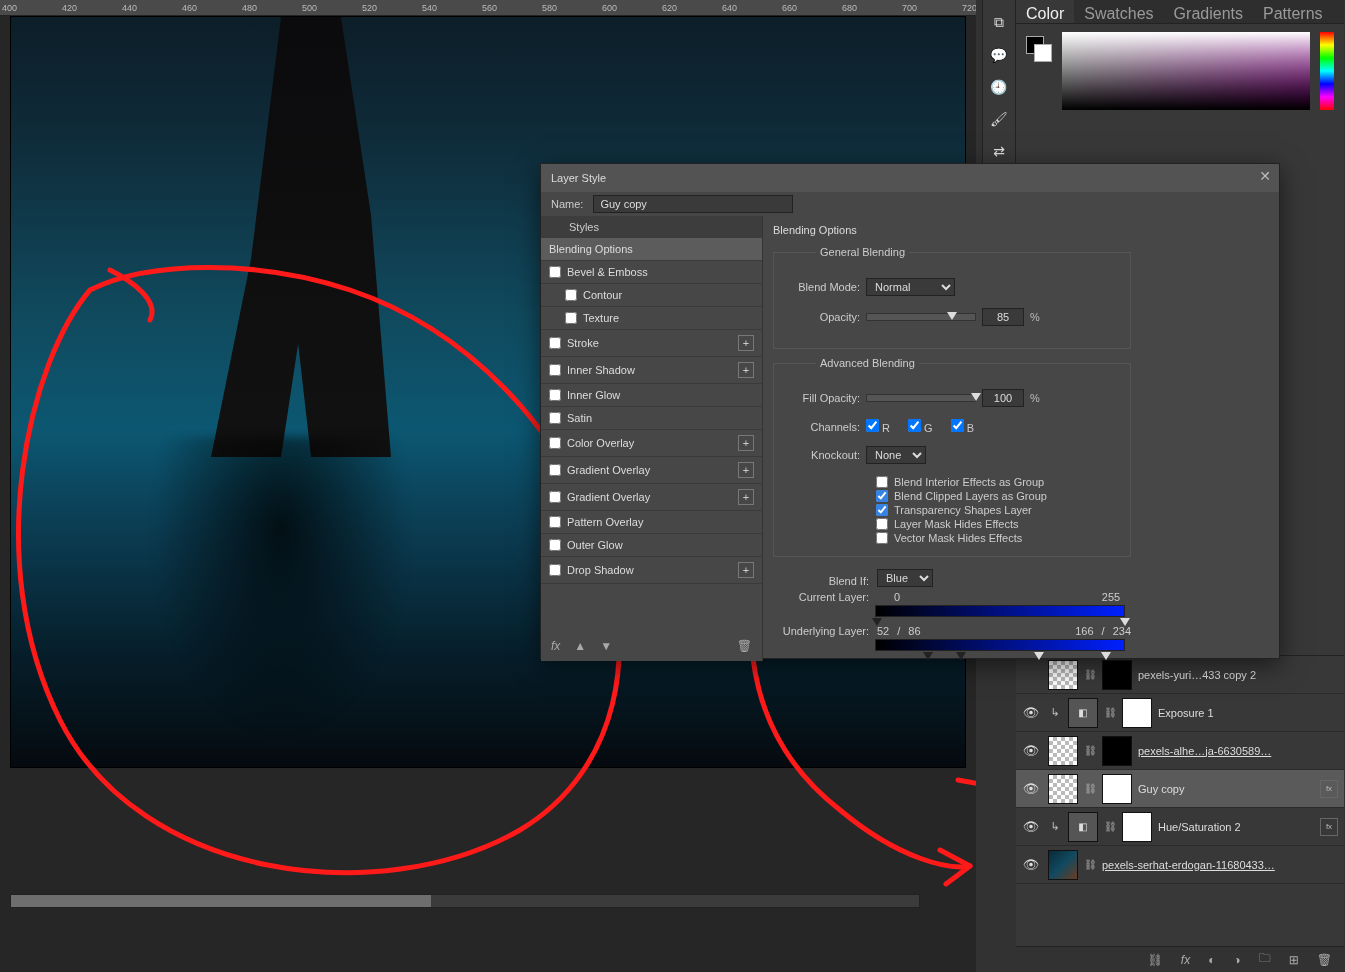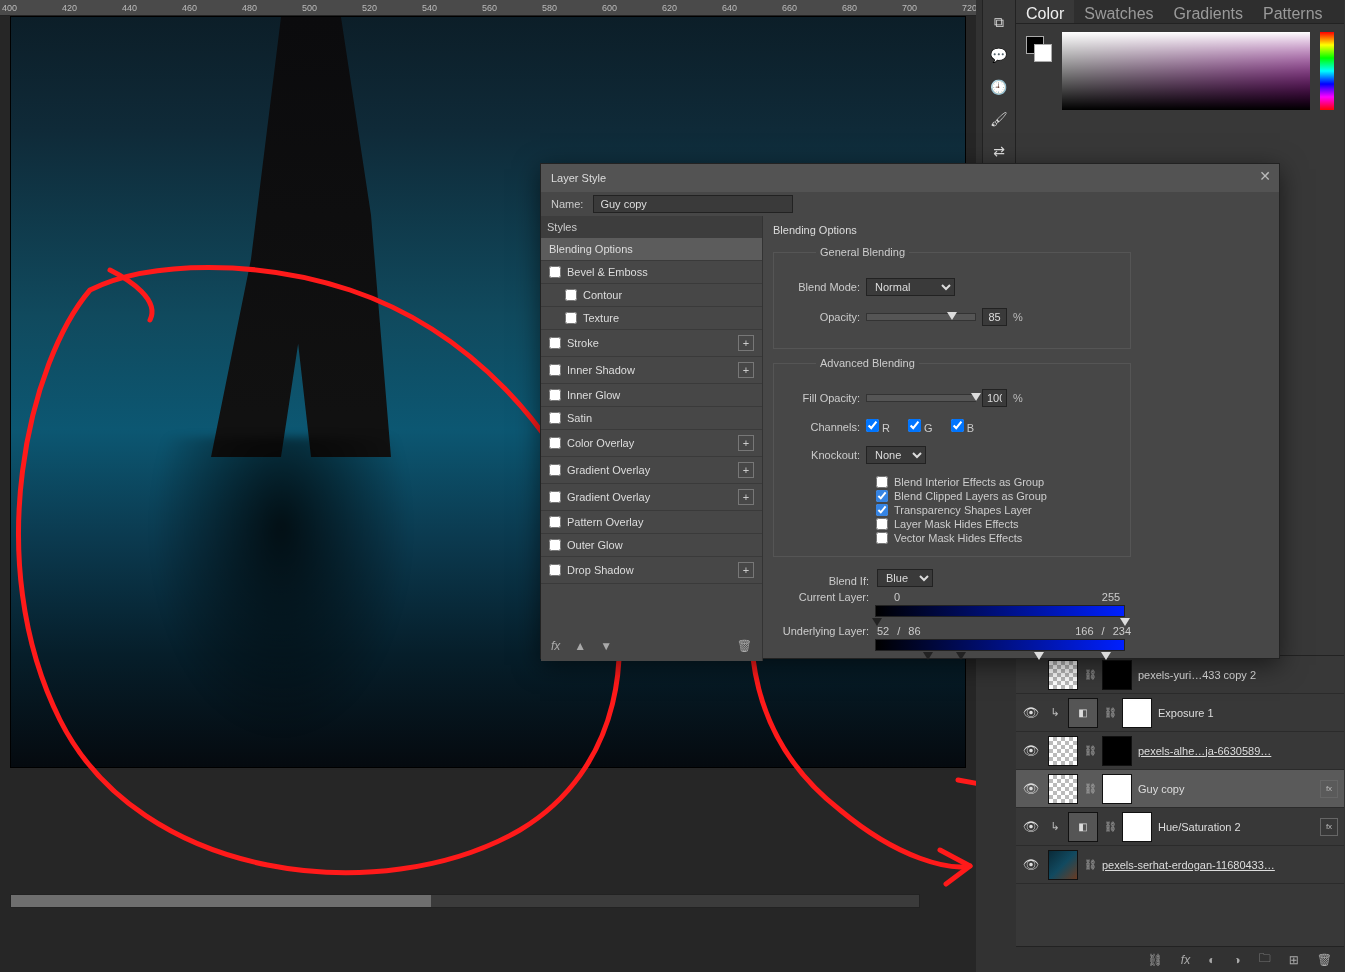--- a/index.html
+++ b/index.html
@@ -149,21 +149,21 @@
   .dlg-name input {
     background: #3a3a3a; border: 1px solid #222; color: #ddd;
     height: 18px; width: 200px; padding: 0 6px; font-size: 11px;
   }
 
   .dlg-left {
     grid-column: 1; grid-row: 3; background: #474747;
     border-right: 1px solid #333; display: flex; flex-direction: column;
   }
   .dlg-left .hdr {
-    background: #3d3d3d; padding: 5px 6px; font-size: 11px; color: #ccc;
+    background: #3d3d3d; padding: 5px 28px; font-size: 11px; color: #ccc;
   }
   .style-item {
     display: flex; align-items: center; padding: 5px 8px; gap: 6px;
     font-size: 11px; color: #ddd; border-bottom: 1px solid #3a3a3a;
     cursor: pointer;
   }
   .style-item.selected { background: #5c5c5c; }
   .style-item.sub { padding-left: 24px; }
   .style-item input[type=checkbox]{ width:12px; height:12px; accent-color:#888; }
   .style-item .add { margin-left:auto; width:16px; height:16px; border:1px solid #777; display:flex; align-items:center; justify-content:center; color:#ccc; font-size:11px; }
@@ -188,21 +188,21 @@
   }
   .slider {
     position: relative; height: 8px; width: 110px;
     background:#555; border:1px solid #333;
   }
   .slider .thumb-tri {
     position:absolute; top:-2px; width:0; height:0;
     border-left:5px solid transparent; border-right:5px solid transparent;
     border-top:8px solid #ddd;
   }
-  .numbox { width: 25px; text-align:center; }
+  .numbox { width: 42px; text-align:center; }
   .pct { color:#bbb; }
   .chk { display:flex; align-items:center; gap:6px; margin:2px 0 2px 92px; }
   .chk input { width:12px; height:12px; accent-color:#3584e4; }
 
   .blendif-row { display:flex; align-items:flex-end; gap:8px; margin-top:4px; }
   .blendif-label { width:96px; text-align:right; }
   .grad-track {
     position:relative; width: 250px; height:12px; margin-top:2px;
     background: linear-gradient(to right, #000, #0020ff);
     border:1px solid #222;

